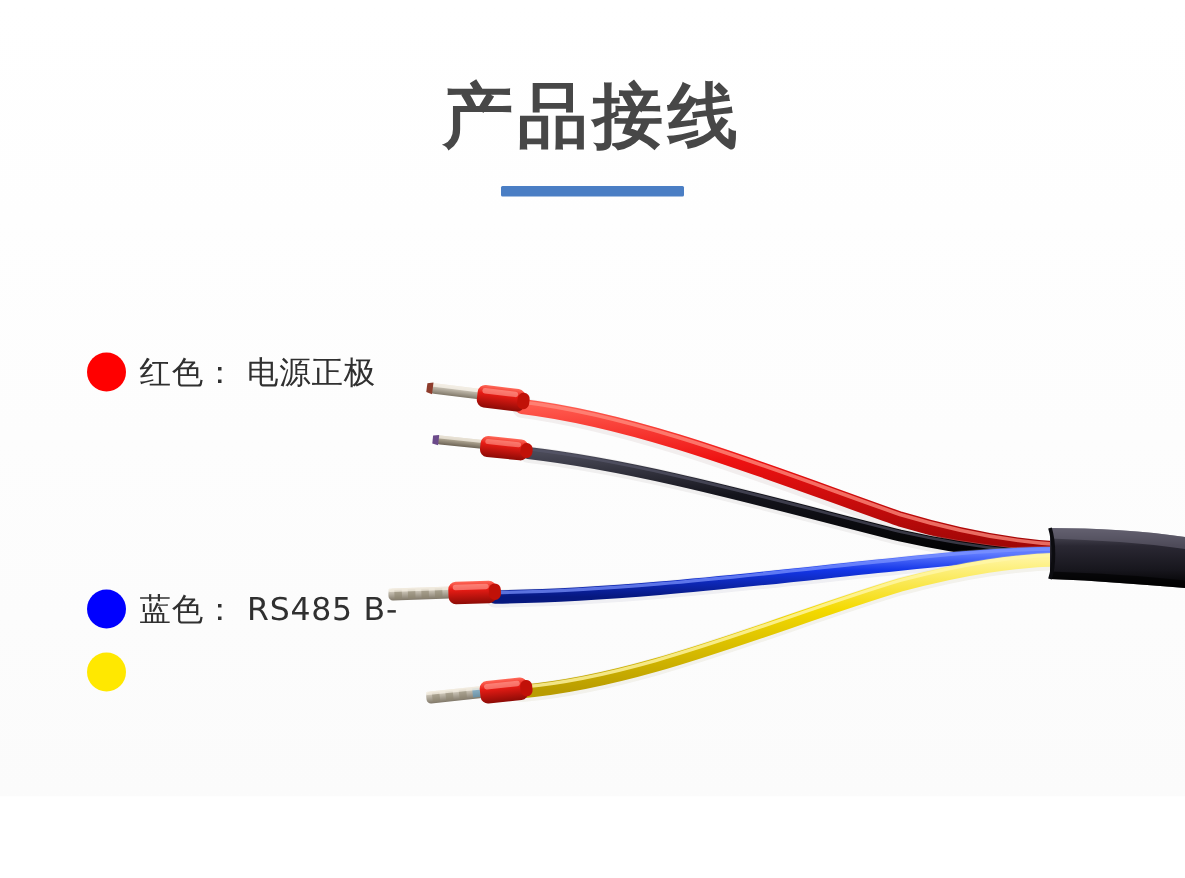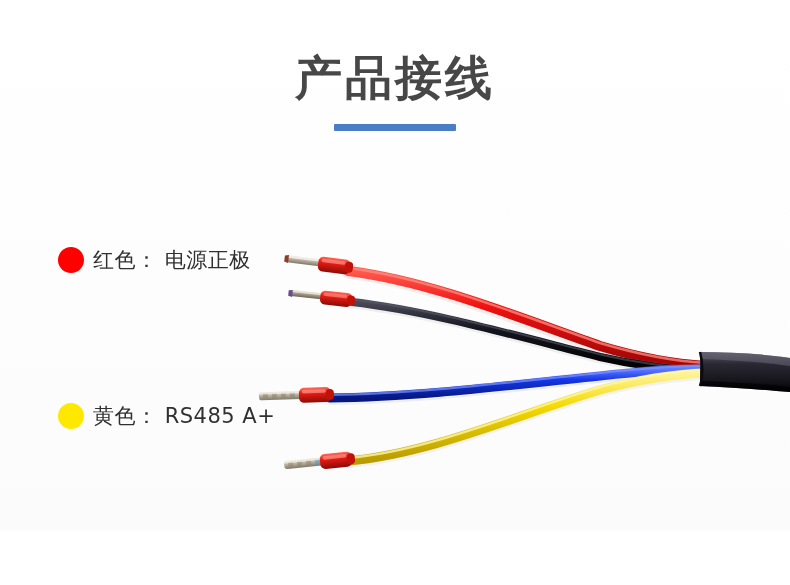--- a/index.html
+++ b/index.html
@@ -40,21 +40,21 @@
     width: 122px;
     height: 7px;
     background: #4a7ec4;
     border-radius: 1px;
   }
 
   
   .legend {
     position: absolute;
     left: 58px;
-    top: 244px;
+    top: 232px;
     width: 260px;
   }
   .legend-row {
     display: flex;
     align-items: center;
     height: 32px;
   }
   .legend-row.gap-top { margin-top: 10px; }
   .legend-dot {
     width: 26px;
@@ -232,19 +232,22 @@
   </div>
 
   <div class="legend">
     <div class="legend-row">
       <span class="legend-dot" style="background:#ff0000"></span>
       <span class="legend-label">红色： 电源正极</span>
     </div>
   </div>
 
   <div class="legend-group-2">
+    <div class="legend-row">
+      <span class="legend-dot" style="background:#0000ff"></span>
+      <span class="legend-label">蓝色： RS485 B-</span>
+    </div>
     <div class="legend-row gap-top">
       <span class="legend-dot" style="background:#ffe800"></span>
-      <span class="legend-label">黄色： RS485 A+</span>
     </div>
   </div>
 
 </div>
 
 </body></html>

